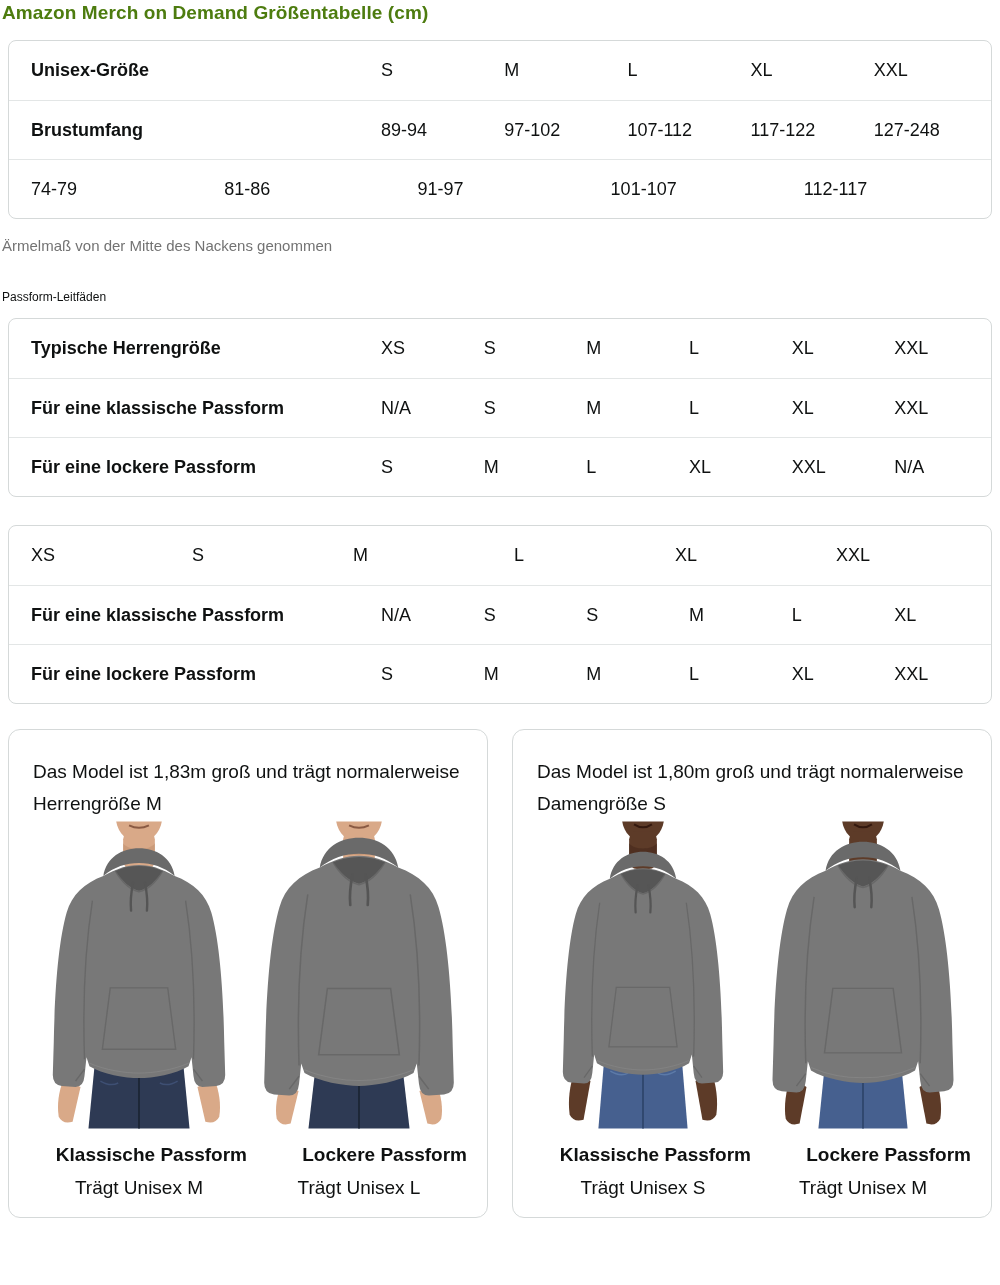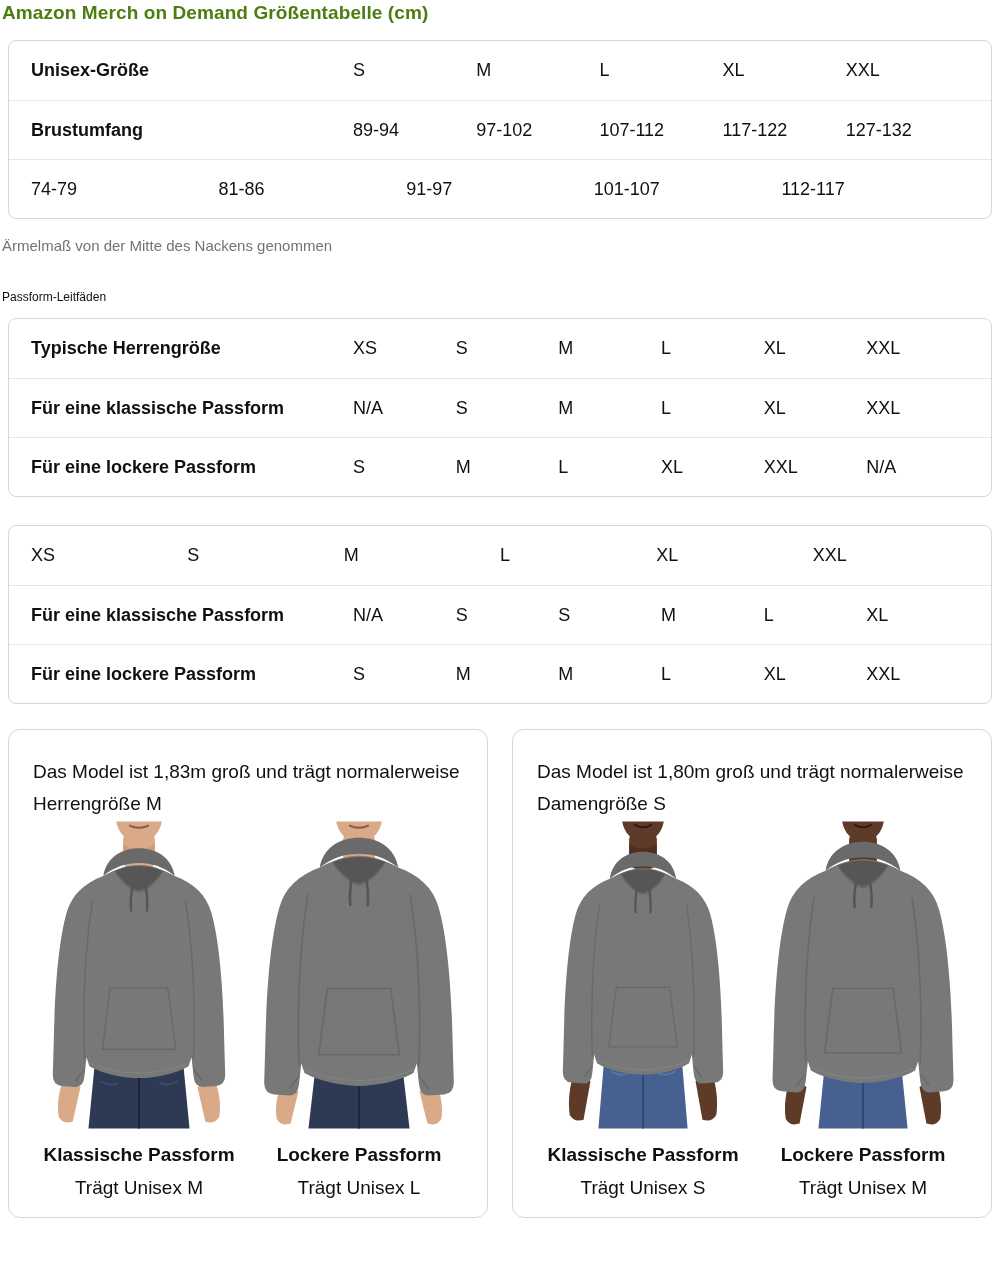--- a/index.html
+++ b/index.html
@@ -19,20 +19,21 @@
 
   
   .tcard {
     border:1px solid #d5d9d9; border-radius:8px;
     background:#fff; overflow:hidden;
   }
   .trow {
     display:flex; align-items:center;
     height:59px; padding:0 22px;
     border-top:1px solid #e3e6e6;
+    gap:28px;
   }
   .trow:first-child { border-top:none; }
   .tlabel {
     flex:0 0 322px; font-size:18px; font-weight:700; color:#0f1111;
   }
   .tval { flex:1 1 0; font-size:18px; font-weight:400; color:#0f1111; }
 
   .note {
     font-size:15px; color:#737373; margin:18px 0 0 -6px;
   }
@@ -50,21 +51,21 @@
     padding:26px 20px 18px 22px;
     background:#fff;
   }
   .model-desc {
     font-size:19px; line-height:32px; color:#0f1111;
     padding-left:2px;
   }
   .figures { display:flex; gap:4px; }
   .figure { flex:1 1 0; text-align:center; }
   .model { width:100%; height:310px; display:block; background:#fff; }
-  .fit-label { font-size:19px; font-weight:700; color:#0f1111; margin-top:14px; }
+  .fit-label { font-size:19px; font-weight:700; color:#0f1111; margin-top:14px;text-align:right; }
   .size-label { font-size:19px; font-weight:400; color:#0f1111; margin-top:11px; }
 
   
   .skinL { fill:#d9a988; }
   .skinD { fill:#5d3b28; }
   .denimD { fill:#2e3a54; }
   .denimL { fill:#46608f; }
   .hoodie-fill { fill:#787878; }
   .hood-dark { fill:#6a6a6a; }
   .hood-inner { fill:#565656; }
@@ -87,21 +88,21 @@
       <div class="tval">L</div>
       <div class="tval">XL</div>
       <div class="tval">XXL</div>
     </div>
     <div class="trow">
       <div class="tlabel">Brustumfang</div>
       <div class="tval">89-94</div>
       <div class="tval">97-102</div>
       <div class="tval">107-112</div>
       <div class="tval">117-122</div>
-      <div class="tval">127-132</div>
+      <div class="tval">127-248</div>
     </div>
     <div class="trow">
       <div class="tval">74-79</div>
       <div class="tval">81-86</div>
       <div class="tval">91-97</div>
       <div class="tval">101-107</div>
       <div class="tval">112-117</div>
     </div>
   </section>
 

